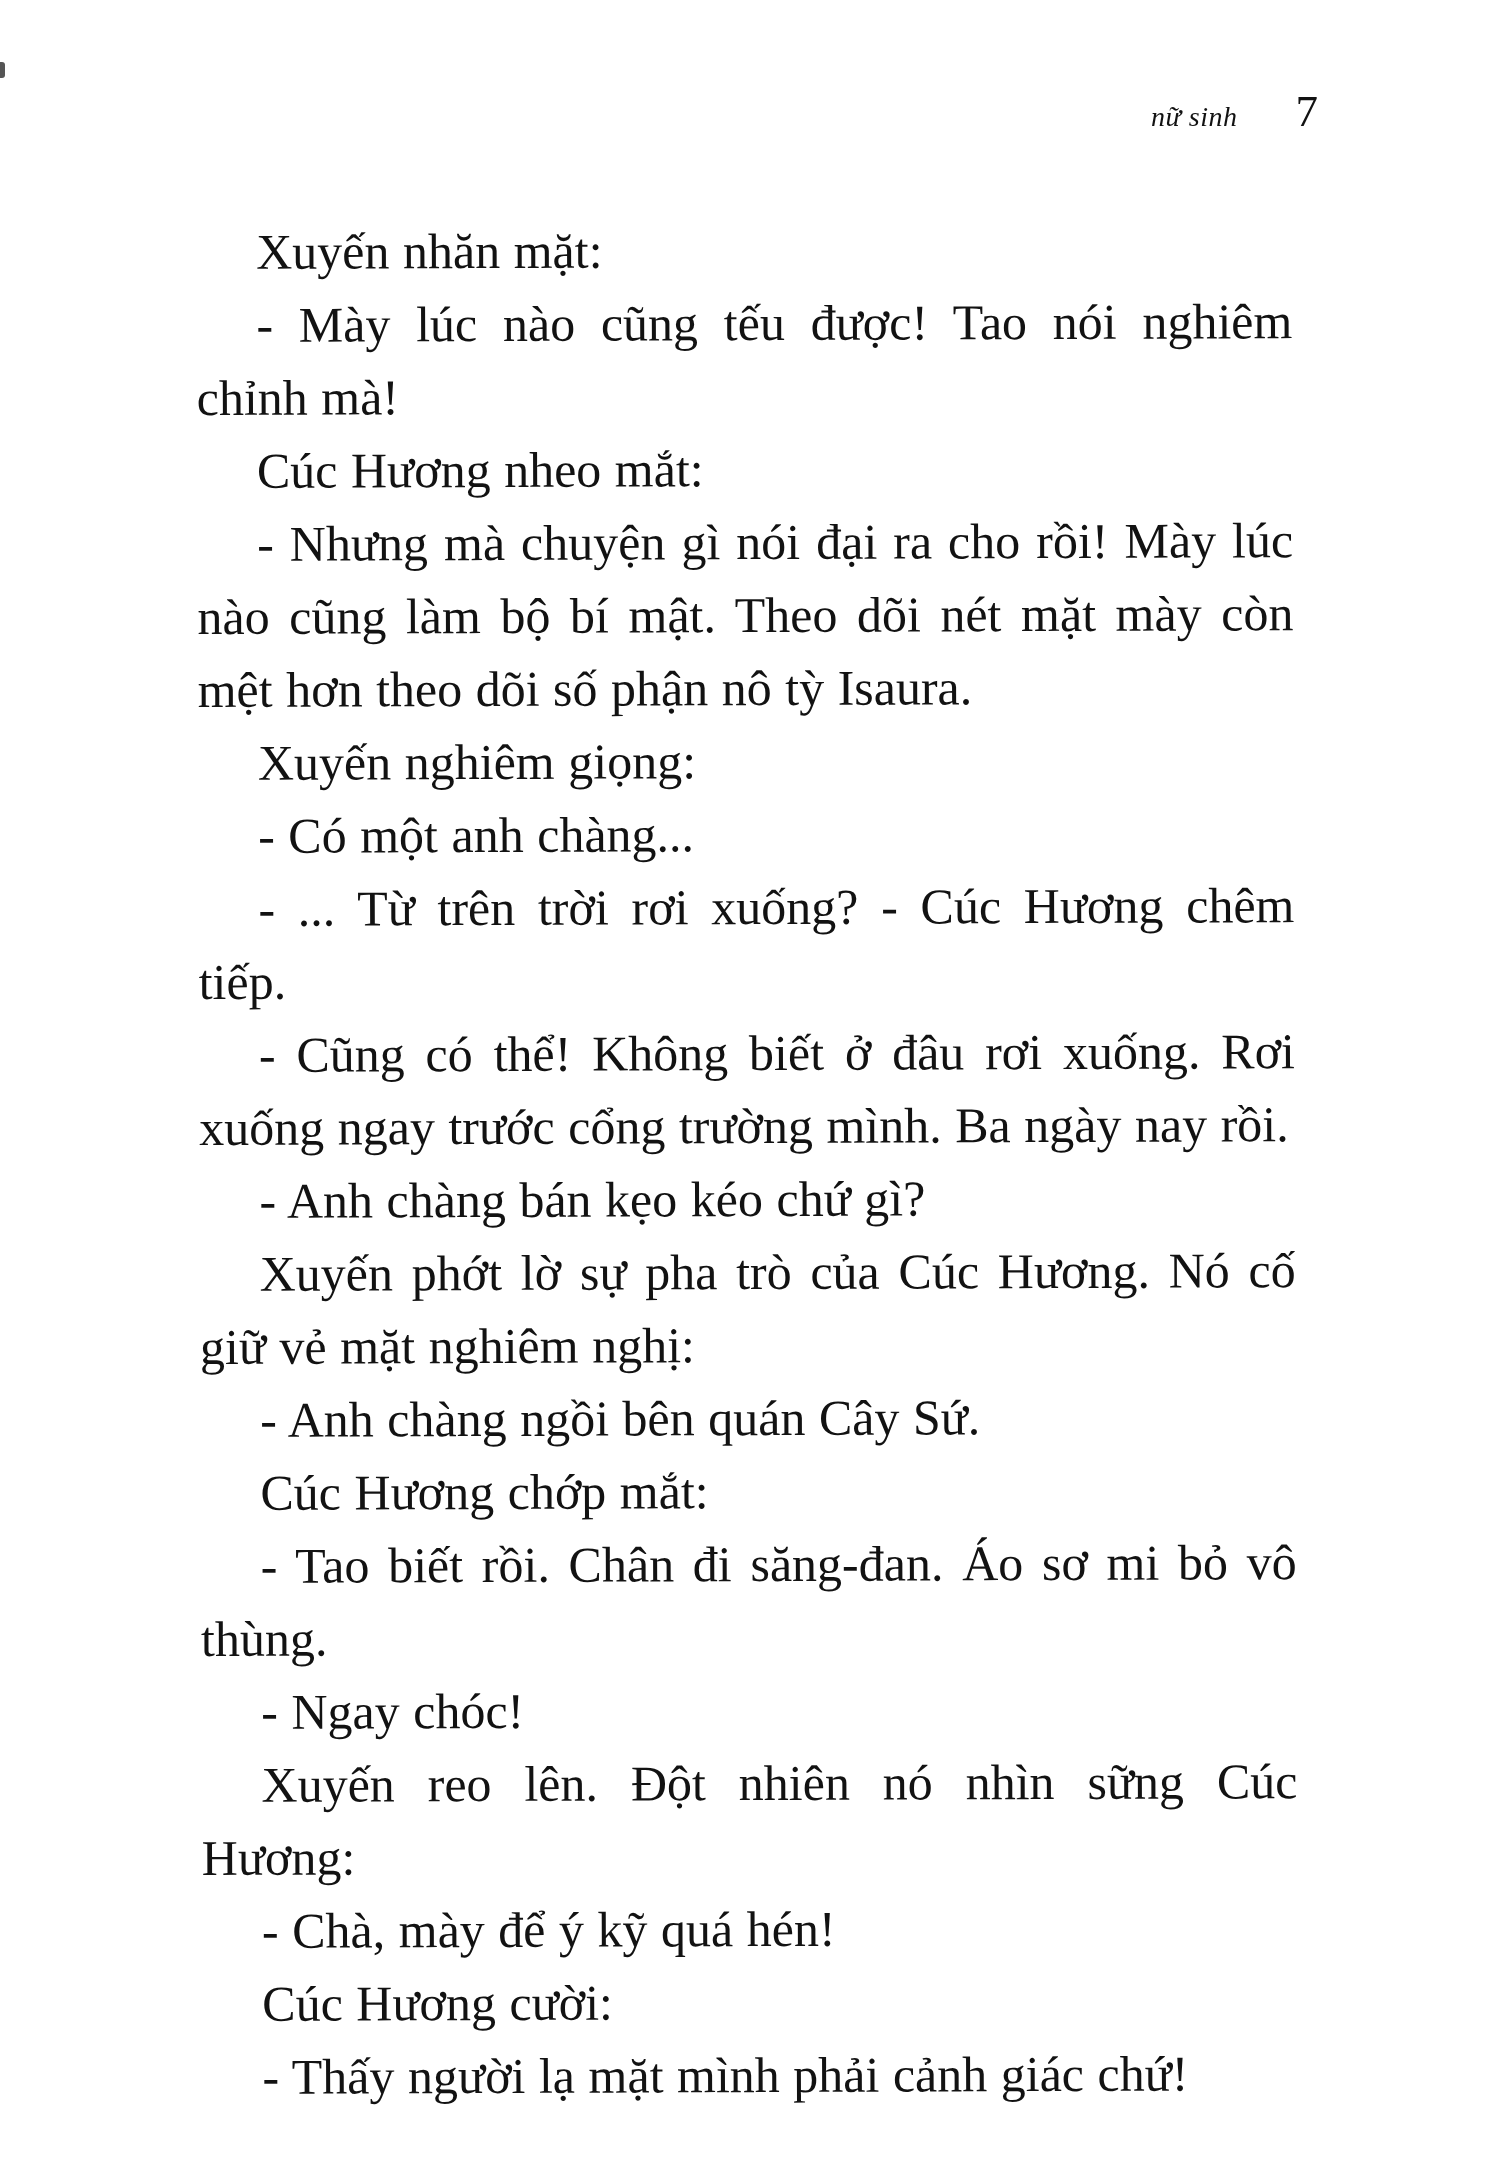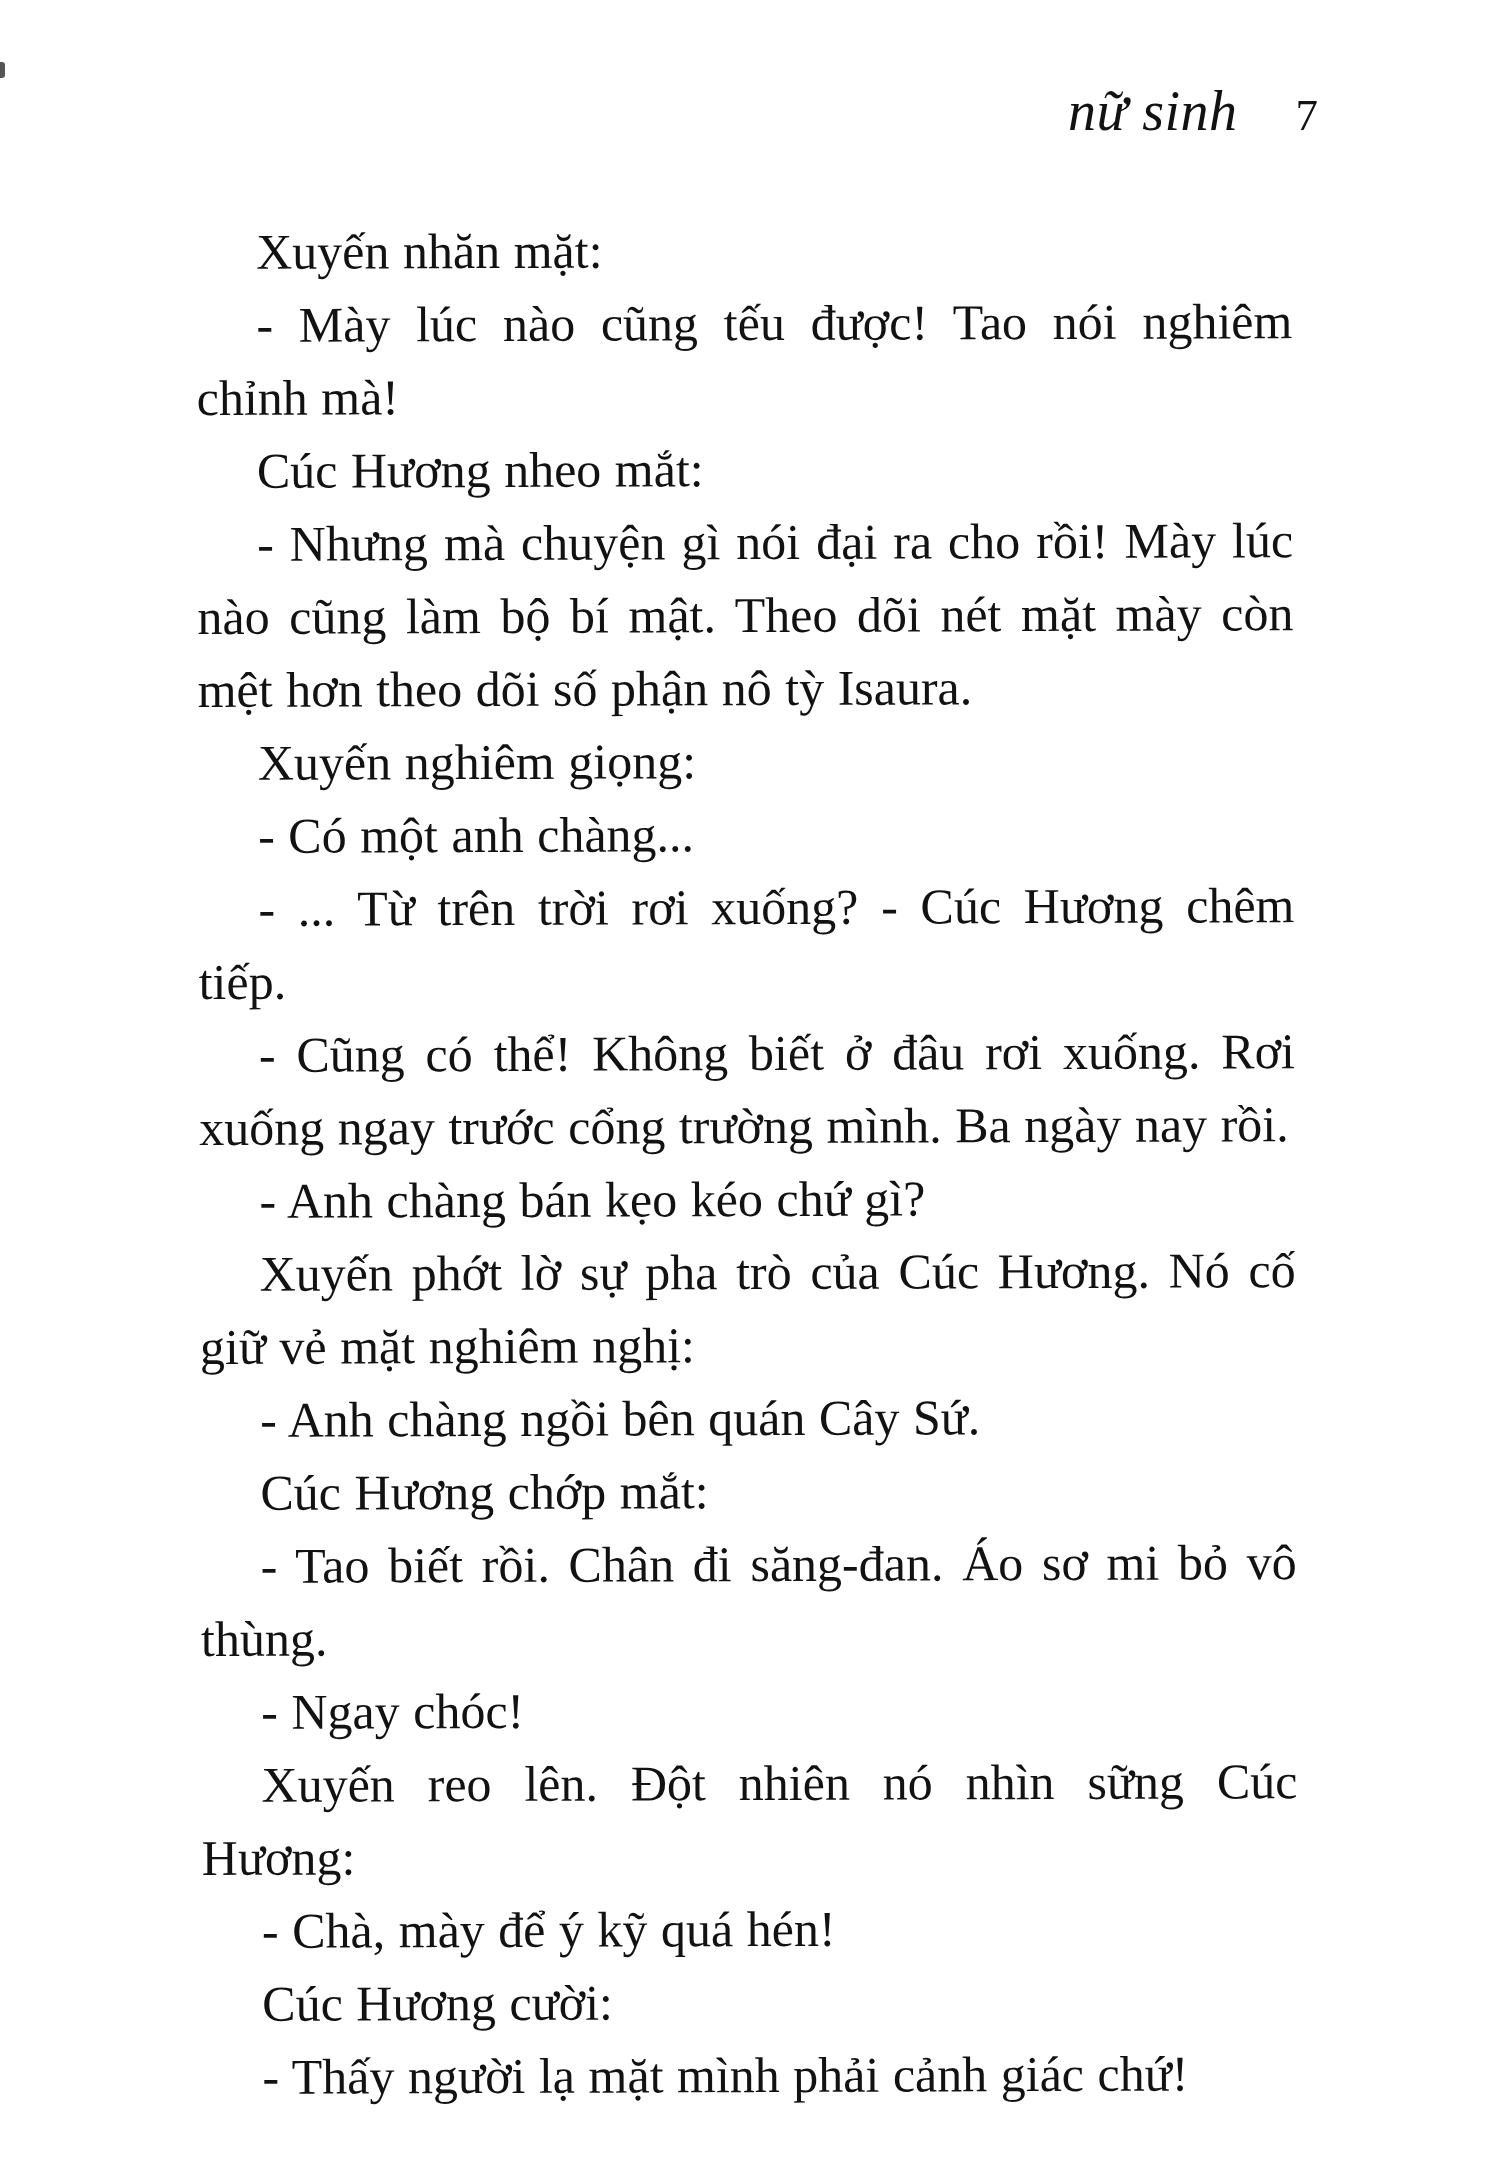--- a/index.html
+++ b/index.html
@@ -23,21 +23,21 @@
     left: 0;
     width: 1318px;
     display: flex;
     justify-content: flex-end;
     align-items: baseline;
     gap: 58px;
     white-space: nowrap;
   }
   .running-title {
     font-style: italic;
-    font-size: 56px;
+    font-size: 28px;
     line-height: 46px;
     letter-spacing: 0.5px;
   }
   .page-number {
     font-size: 45px;
     line-height: 46px;
   }
   .text-block {
     position: absolute;
     top: 216px;

